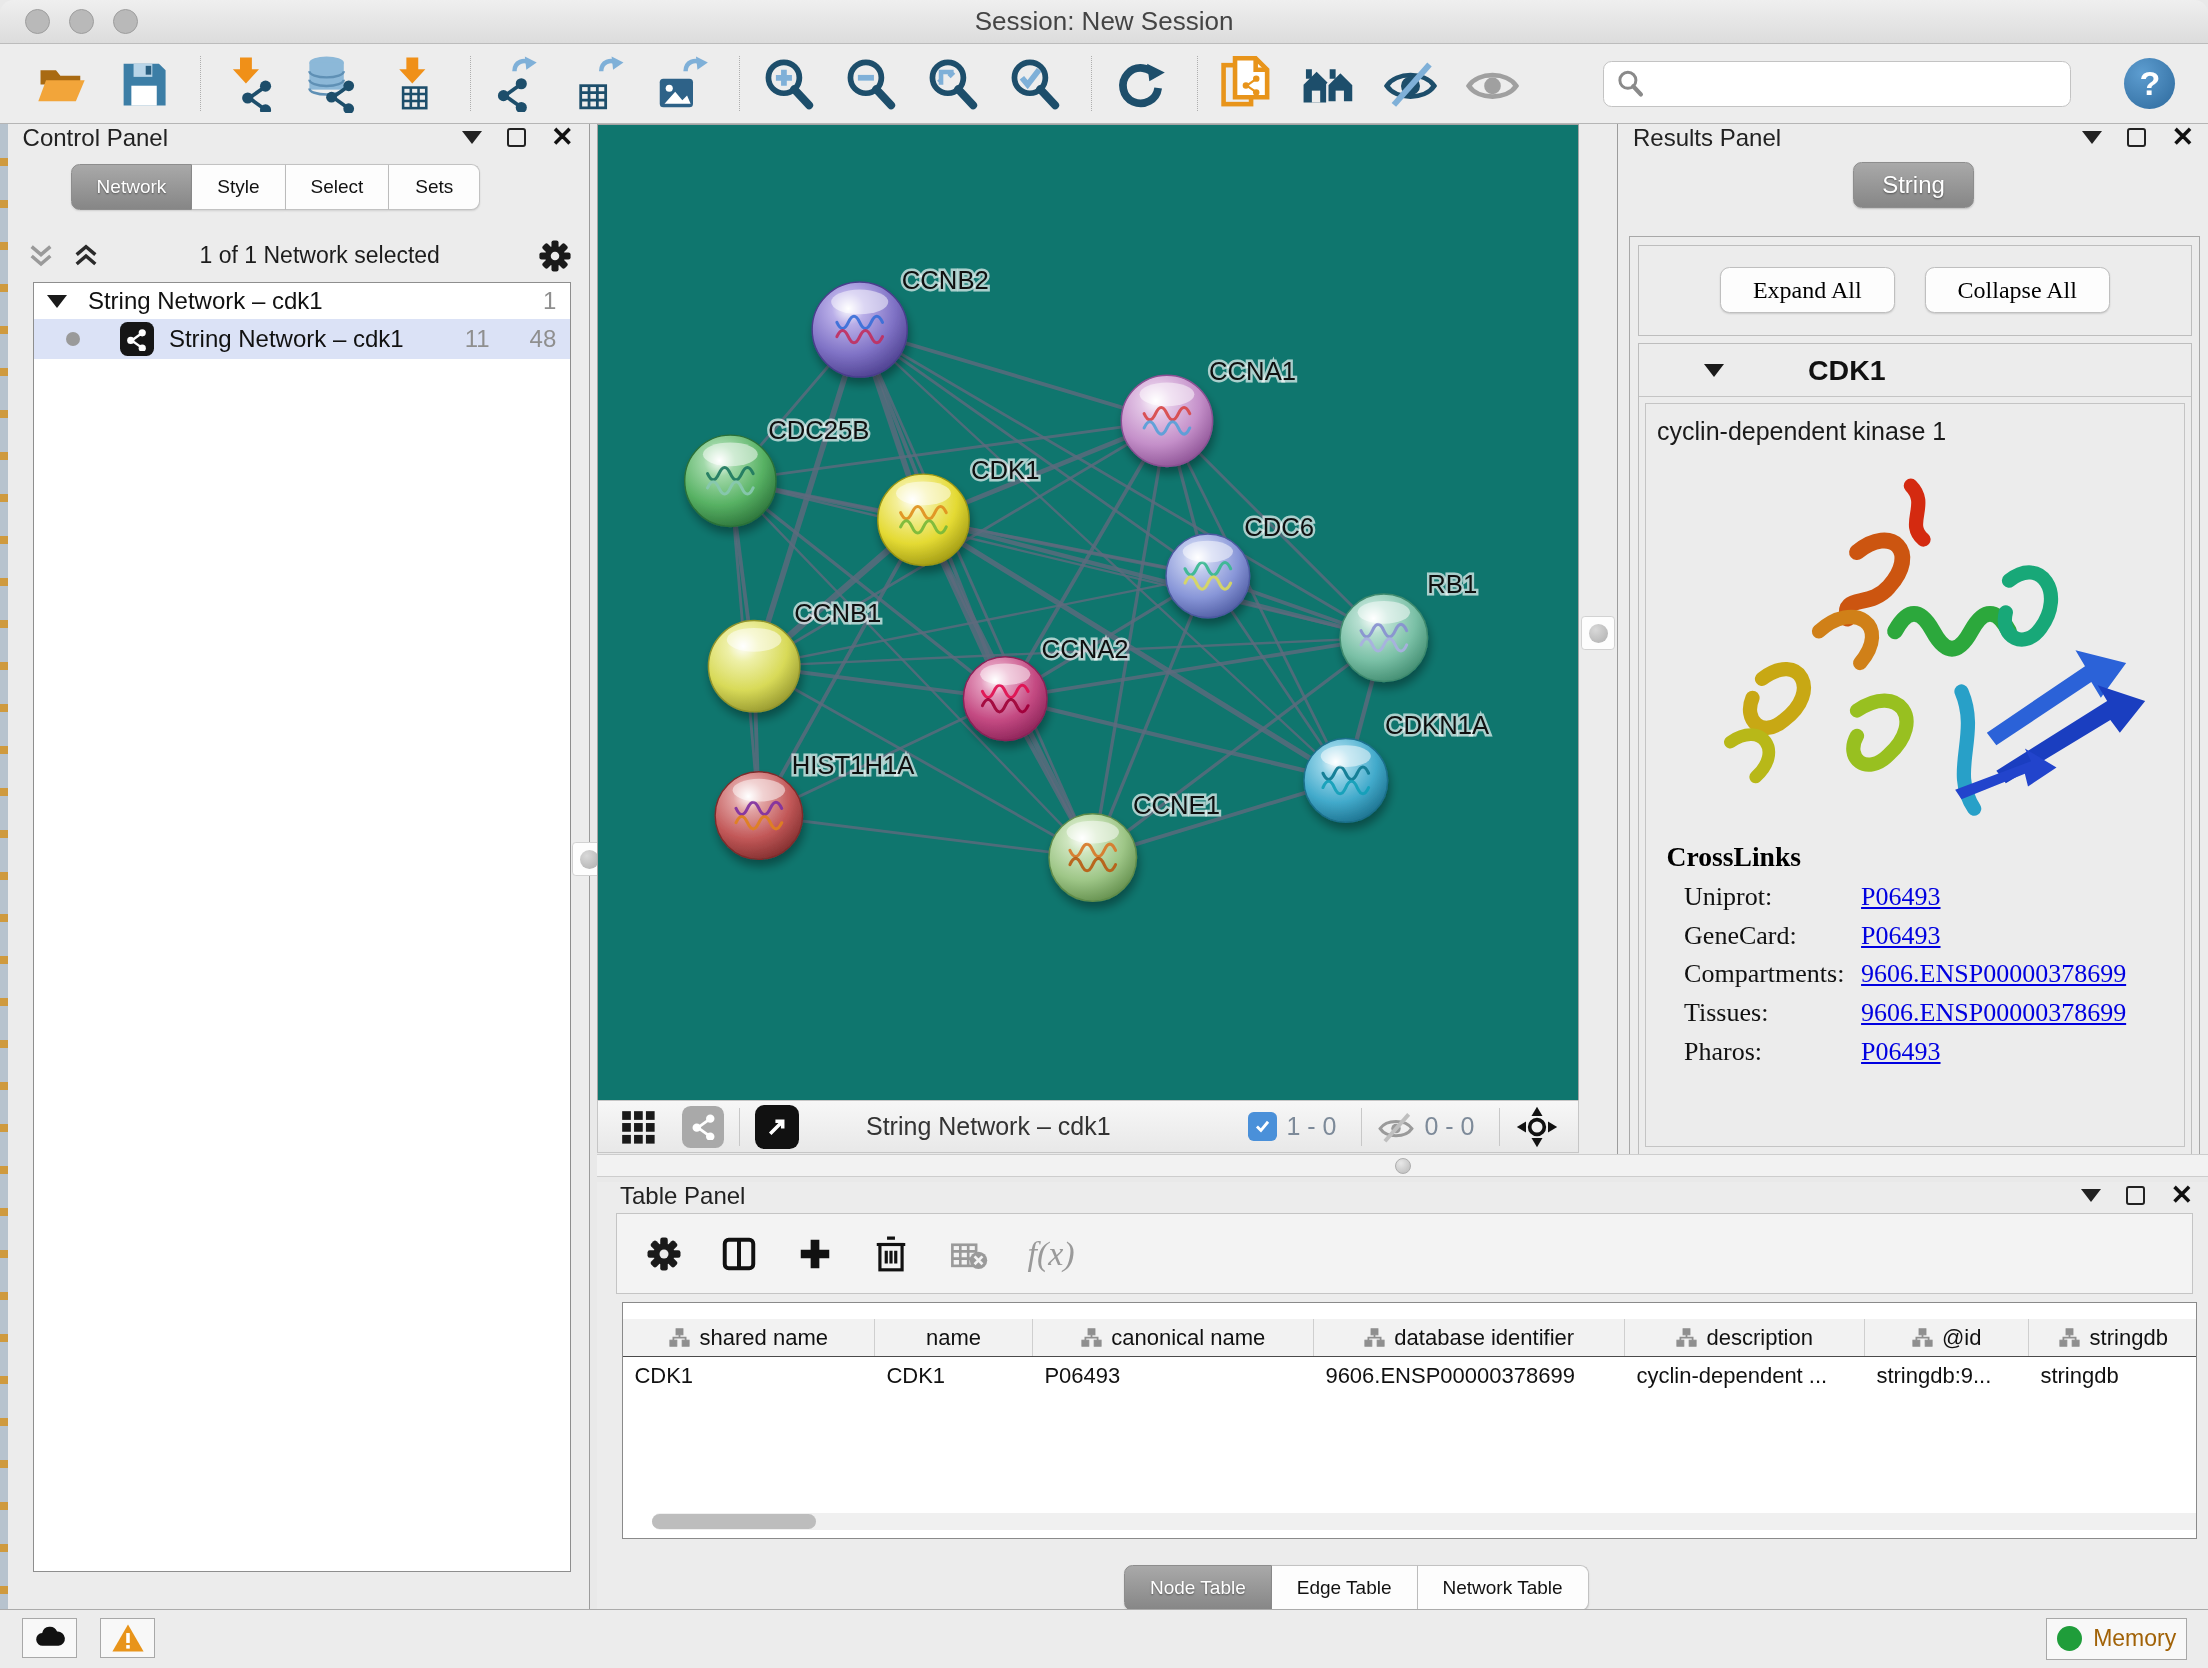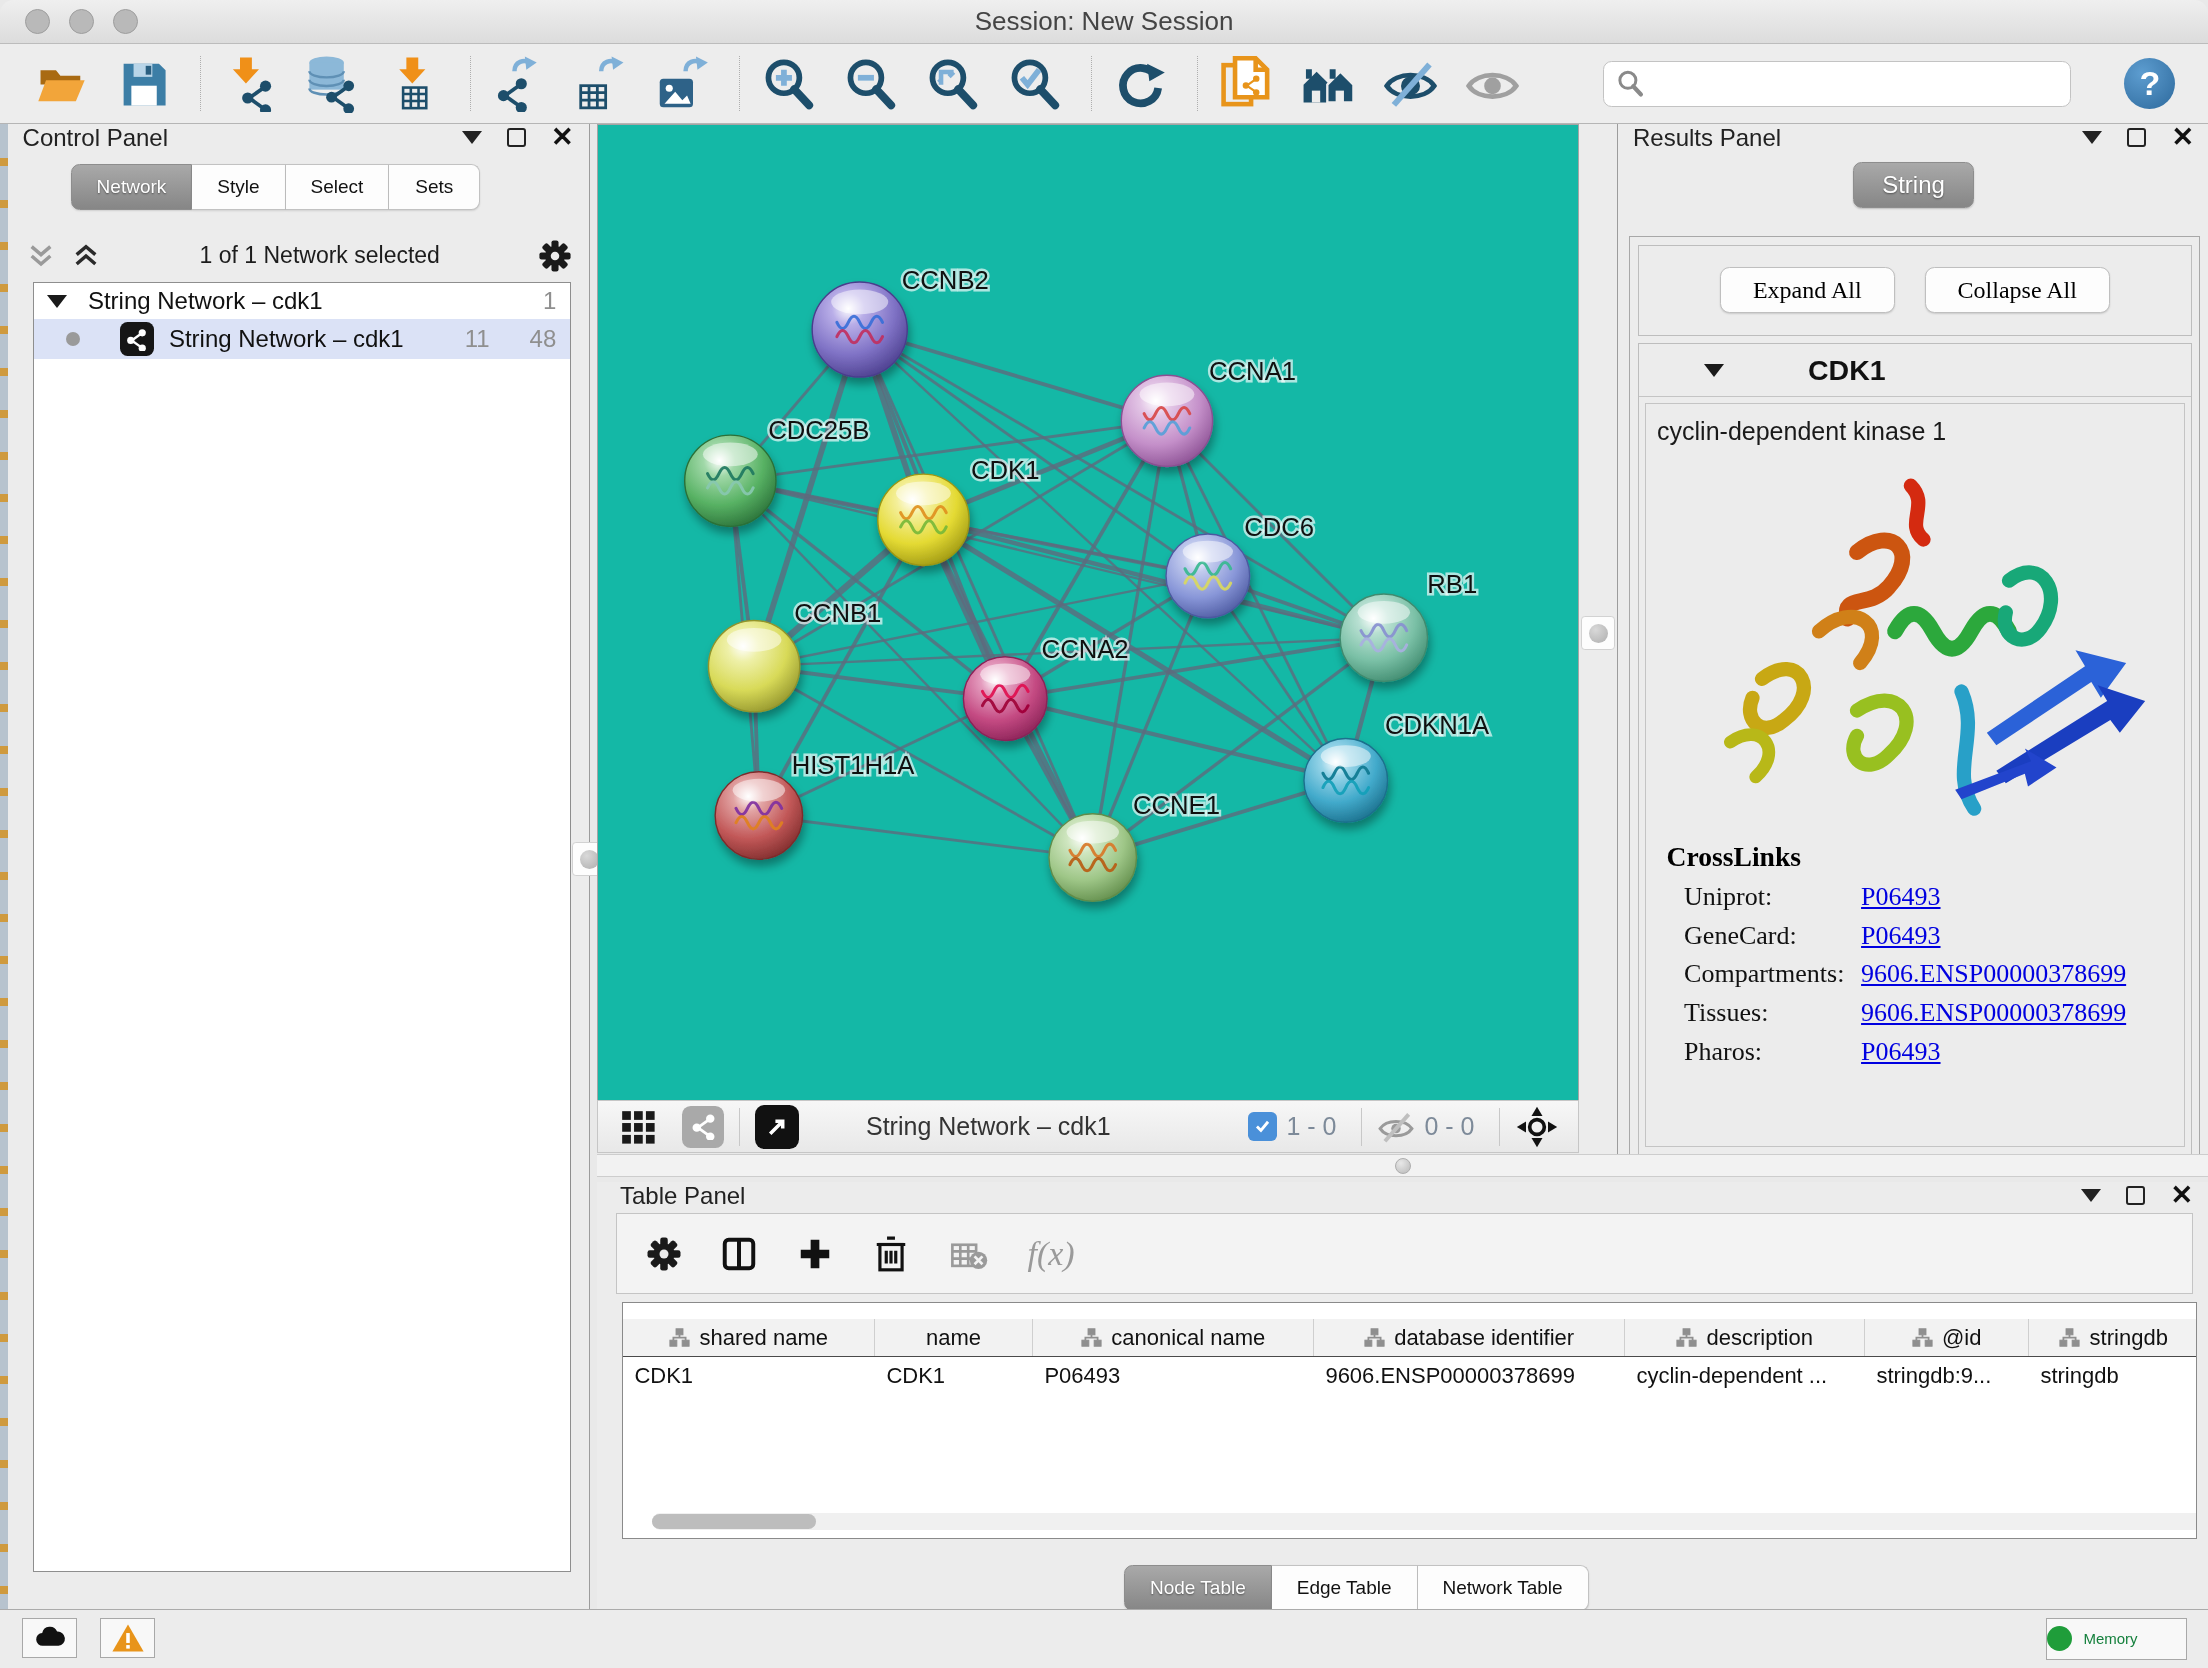--- a/index.html
+++ b/index.html
@@ -24,21 +24,21 @@
     border-radius:8.6px; display:flex; align-items:center; padding:0 11.4px; margin-right:53px; }
   .searchbox input { border:none; outline:none; flex:1; font-size:23px; margin-left:9.5px;
     font-family:"Liberation Sans",sans-serif; background:transparent; }
   .helpbtn { width:51px; height:51px; border-radius:50%; background:radial-gradient(circle at 35% 30%, #5d9dd0, #2d699c);
     color:#fff; font-size:34px; font-weight:bold; display:flex; align-items:center; justify-content:center; margin-right:5.7px; }
 
   
   .left-strip { left:0; top:124px; width:7.6px; height:1486px;
     background:repeating-linear-gradient(180deg,#b7c3ce 0 34px,#cf9a3e 34px 42px); }
   .control-panel { left:7.6px; top:124px; width:582px; height:1486px; background:#ececec; border-right:1.9px solid #9c9c9c; }
-  .canvas { left:597px; top:124px; width:982px; height:977px; background:#14b8a6; border:1px solid #a5a5a5; }
+  .canvas { left:597px; top:124px; width:982px; height:977px; background:#0f766e; border:1px solid #a5a5a5; }
   .view-toolbar { left:597px; top:1100px; width:982px; height:53px;
     background:linear-gradient(#f7f7f7,#e8e8e8); border:1px solid #c6c6c6; display:flex; align-items:center; }
   .right-gutter { left:1579px; top:124px; width:38px; height:1030px; background:#ececec; }
   .results-panel { left:1617px; top:124px; width:592px; height:1053px; background:#ececec; border-left:1.9px solid #9c9c9c; }
   .h-split { left:597px; top:1154px; width:1611px; height:23px; background:#f2f2f2;
     border-top:1px solid #cdcdcd; border-bottom:1px solid #cdcdcd; }
   .split-dot { position:absolute; left:1395px; top:1158px; width:16px; height:16px; border-radius:50%;
     background:radial-gradient(circle at 35% 30%, #e8e8e8, #b9b9b9); border:1px solid #adadad; }
   .table-panel { left:597px; top:1182px; width:1611px; height:433px; background:#ececec; }
   .statusbar { left:0; top:1609px; width:2208px; height:59px; background:#ececec; border-top:1.9px solid #ababab; }
@@ -116,21 +116,21 @@
   .dt-row { display:flex; height:38px; }
   .dt-cell { font-size:22px; color:#111; padding:5.7px 11.4px; overflow:hidden; white-space:nowrap; flex:none; }
   .hscroll { position:absolute; left:28.5px; bottom:7.6px; width:1560px; height:17px; background:#f0f0f0; border-radius:8.6px; }
   .hscroll .thumb { width:164px; height:15px; background:#bdbdbd; border-radius:7.6px; margin-top:1px; }
   .tp-tabs { position:absolute; left:527px; bottom:3.8px; }
 
   
   .sb-btn { width:55px; height:40px; background:#f8f8f8; border:1.9px solid #a8a8a8;
     display:flex; align-items:center; justify-content:center; }
   .memory-btn { position:absolute; right:21px; top:7.6px; width:141px; height:42px; background:#f8f8f8;
-    border:1.9px solid #a8a8a8; display:flex; align-items:center; justify-content:flex-start; gap:11.4px; font-size:15px; color:#15803d; }
+    border:1.9px solid #a8a8a8; display:flex; align-items:center; justify-content:center; gap:11.4px; font-size:23px; color:#a16207; }
   .memdot { width:25px; height:25px; border-radius:50%; background:#1f9d3a; }
 
   .node-label { font-family:"Liberation Sans",sans-serif; font-size:27px; fill:#101010;
     paint-order:stroke; stroke:#ffffff; stroke-width:5px; stroke-opacity:.65; }
   svg.ic { display:block; }
 </style>
 </head>
 <body>
 
 <svg width="0" height="0" style="position:absolute">

